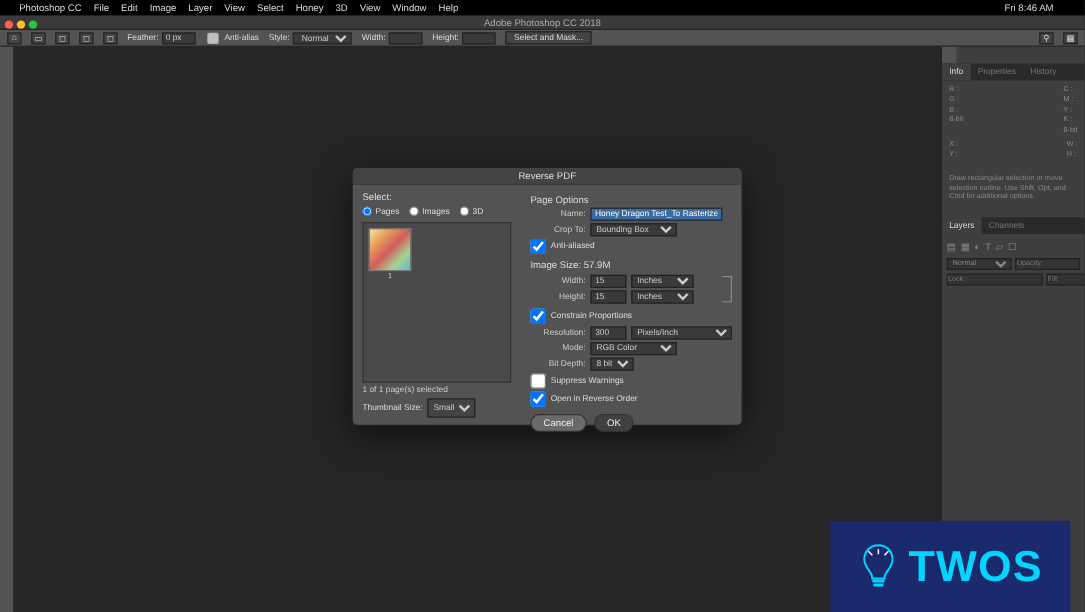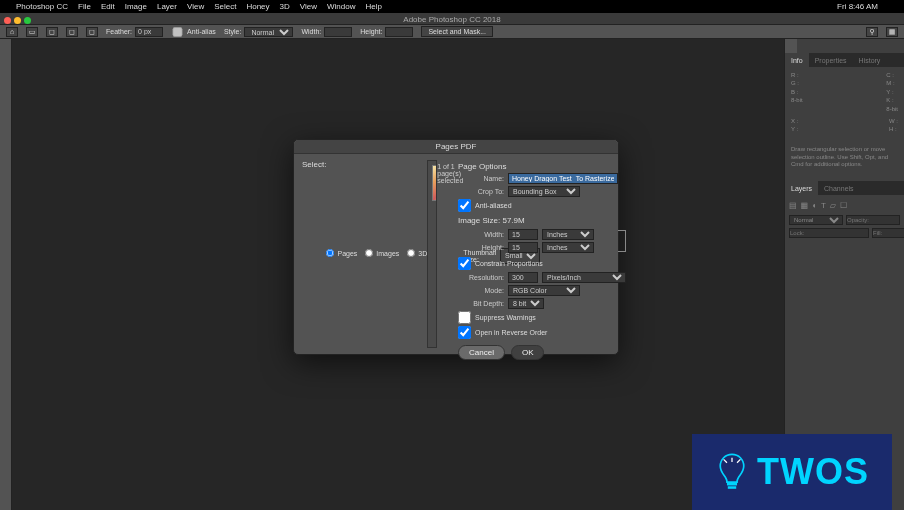--- a/index.html
+++ b/index.html
@@ -27,21 +27,21 @@
 .info-grid{display:flex;justify-content:space-between;margin-bottom:4px}
 .info-grid div{line-height:1.4}
 .hint{font-size:6px;color:#888;line-height:1.3;padding:4px 6px}
 .layers-body{padding:4px;display:flex;flex-direction:column;gap:3px}
 .layers-row{display:flex;gap:3px}
 .layers-row select,.layers-row input{flex:1;background:#333;border:1px solid #222;color:#888;font-size:6px;height:10px}
 .icon-row{display:flex;gap:4px;padding:2px 0;color:#888;font-size:8px}
 .dialog{position:absolute;left:293px;top:139px;width:326px;height:216px;background:#535353;border:1px solid #222;border-radius:5px;box-shadow:0 8px 30px rgba(0,0,0,.6);font-size:8px;color:#ddd}
 .dlg-title{height:14px;background:#444;display:flex;align-items:center;justify-content:center;font-size:8px;border-top-left-radius:5px;border-top-right-radius:5px;border-bottom:1px solid #333}
 .dlg-body{display:flex;height:calc(100% - 14px)}
-.dlg-left{width:156px;padding:6px 8px;display:flex;}
+.dlg-left{width:156px;padding:6px 8px;display:flex;flex-direction:column}
 .dlg-right{flex:1;padding:6px 8px}
 .sel-row{display:flex;align-items:center;gap:8px;margin:3px 0 5px}
 .sel-row label{display:flex;align-items:center;gap:3px;font-size:7px}
 .sel-row input[type=radio]{width:8px;height:8px}
 .thumbs{flex:1;background:#4a4a4a;border:1px solid #333;padding:4px;overflow:auto}
 .thumb{width:36px;height:44px;display:flex;flex-direction:column;align-items:center;gap:2px}
 .thumb .img{width:36px;height:36px;background:linear-gradient(135deg,#f5e6a8,#e8a05c,#d15c5c,#a8d18e,#5cb8d1);border:1px solid #777}
 .thumb span{font-size:6px;color:#ccc}
 .pages-info{font-size:7px;color:#ccc;margin-top:3px}
 .thumb-size{display:flex;align-items:center;gap:4px;margin-top:3px;font-size:7px}
@@ -189,21 +189,21 @@
       </div>
       <div class="layers-row">
         <input placeholder="Lock:" style="">
         <input style="width: 44px;" placeholder="Fill:">
       </div>
     </div>
   </div>
 </div>
 
 <div class="dialog">
-  <div class="dlg-title">Pages PDF</div>
+  <div class="dlg-title">Reverse PDF</div>
   <div class="dlg-body">
     <div class="dlg-left">
       <div style="font-size:8px">Select:</div>
       <div class="sel-row">
         <label>
             <input type="radio" checked="" style="">
             <span>Pages</span>
           </label>
         <label>
             <input type="radio" style="">

